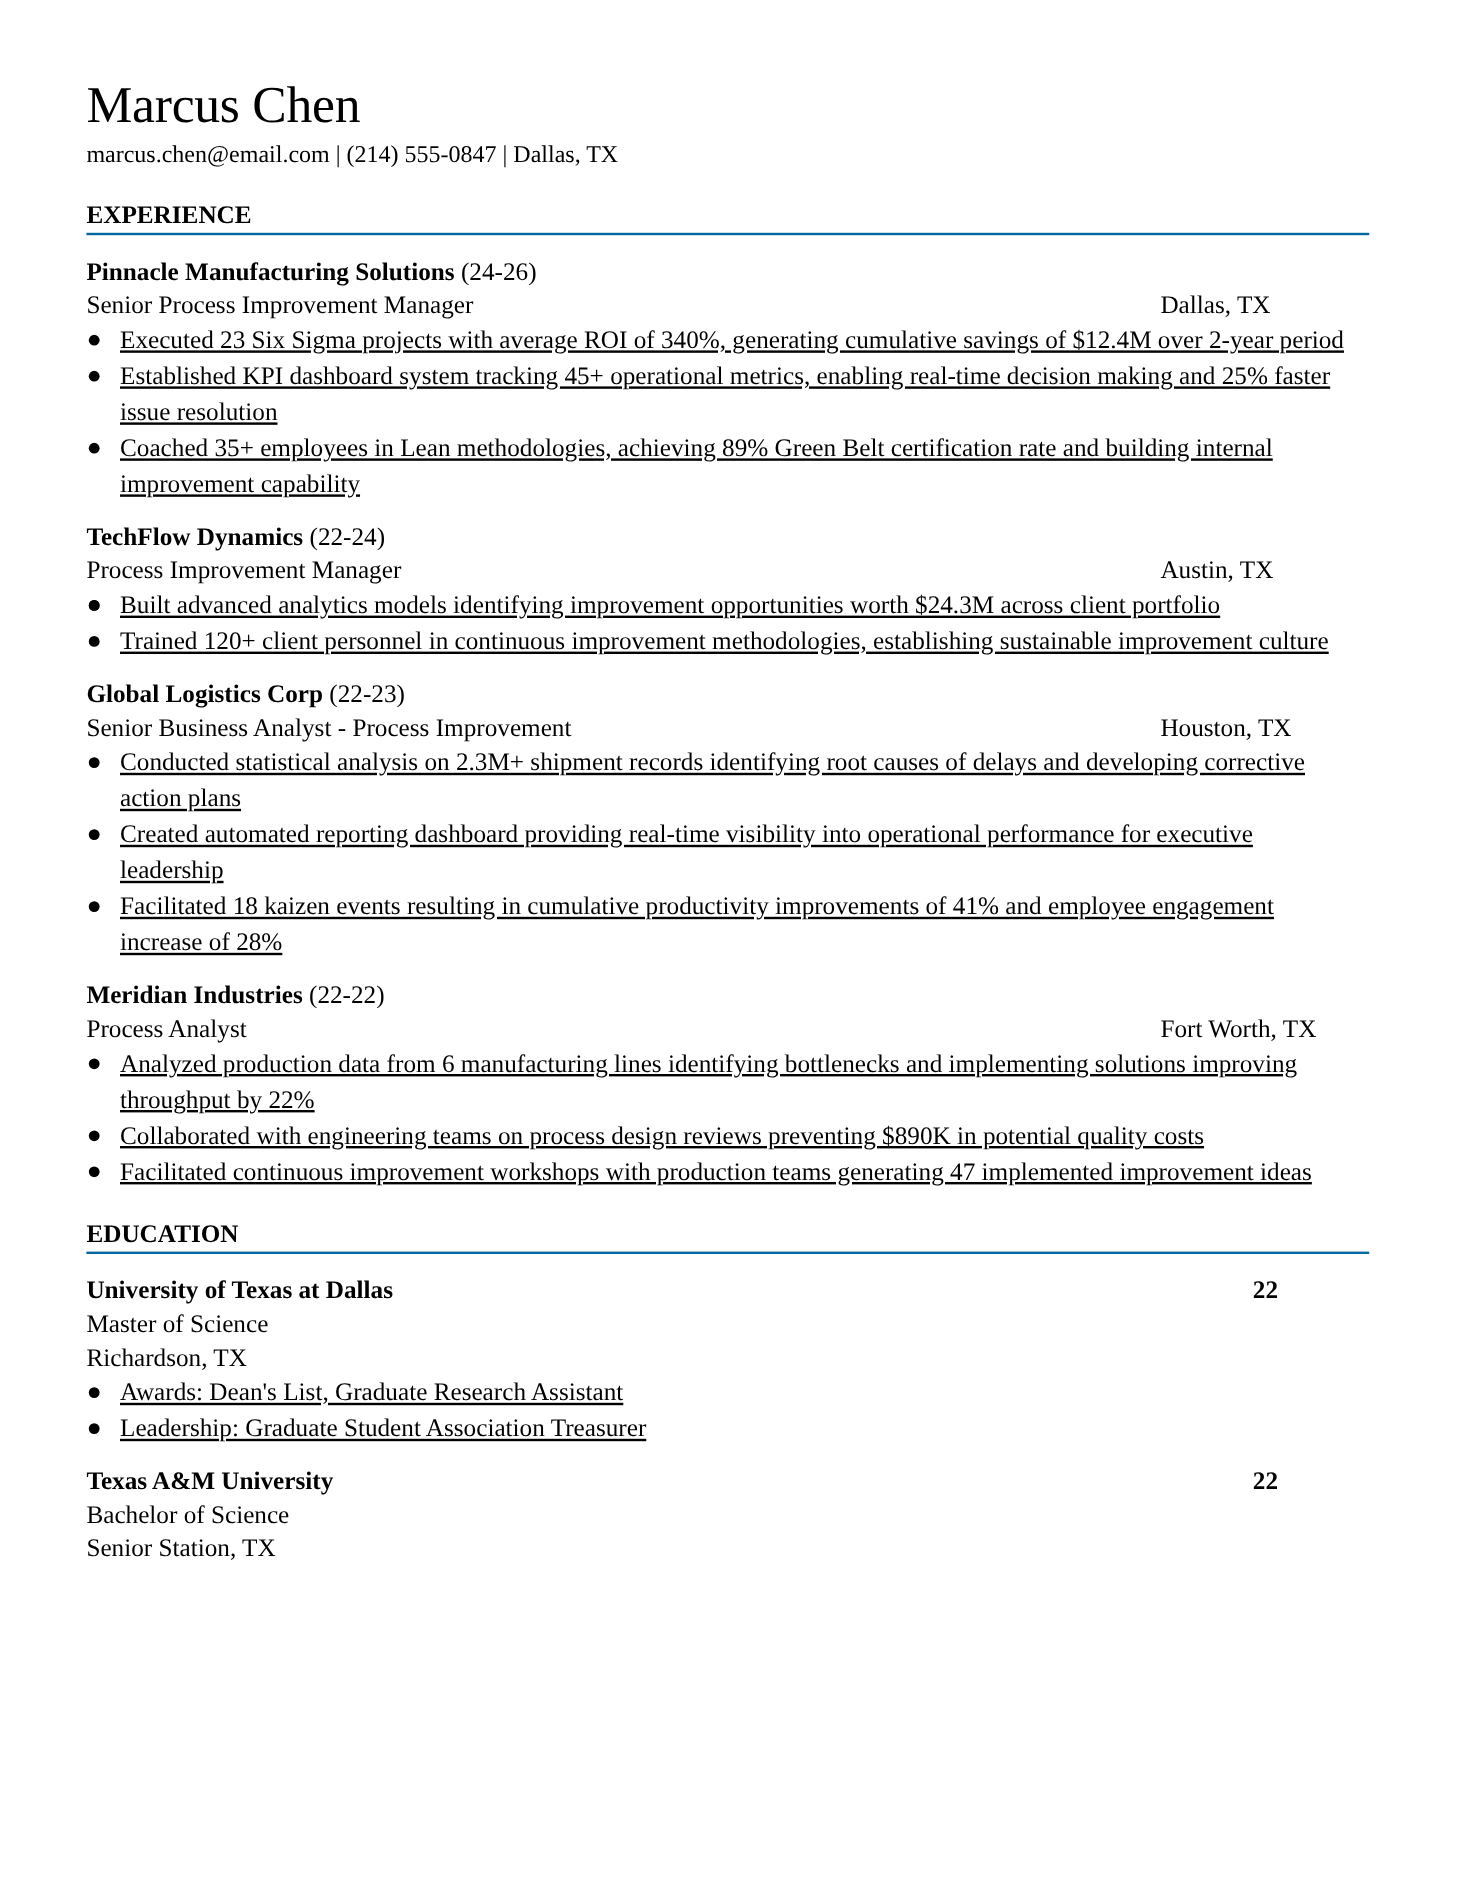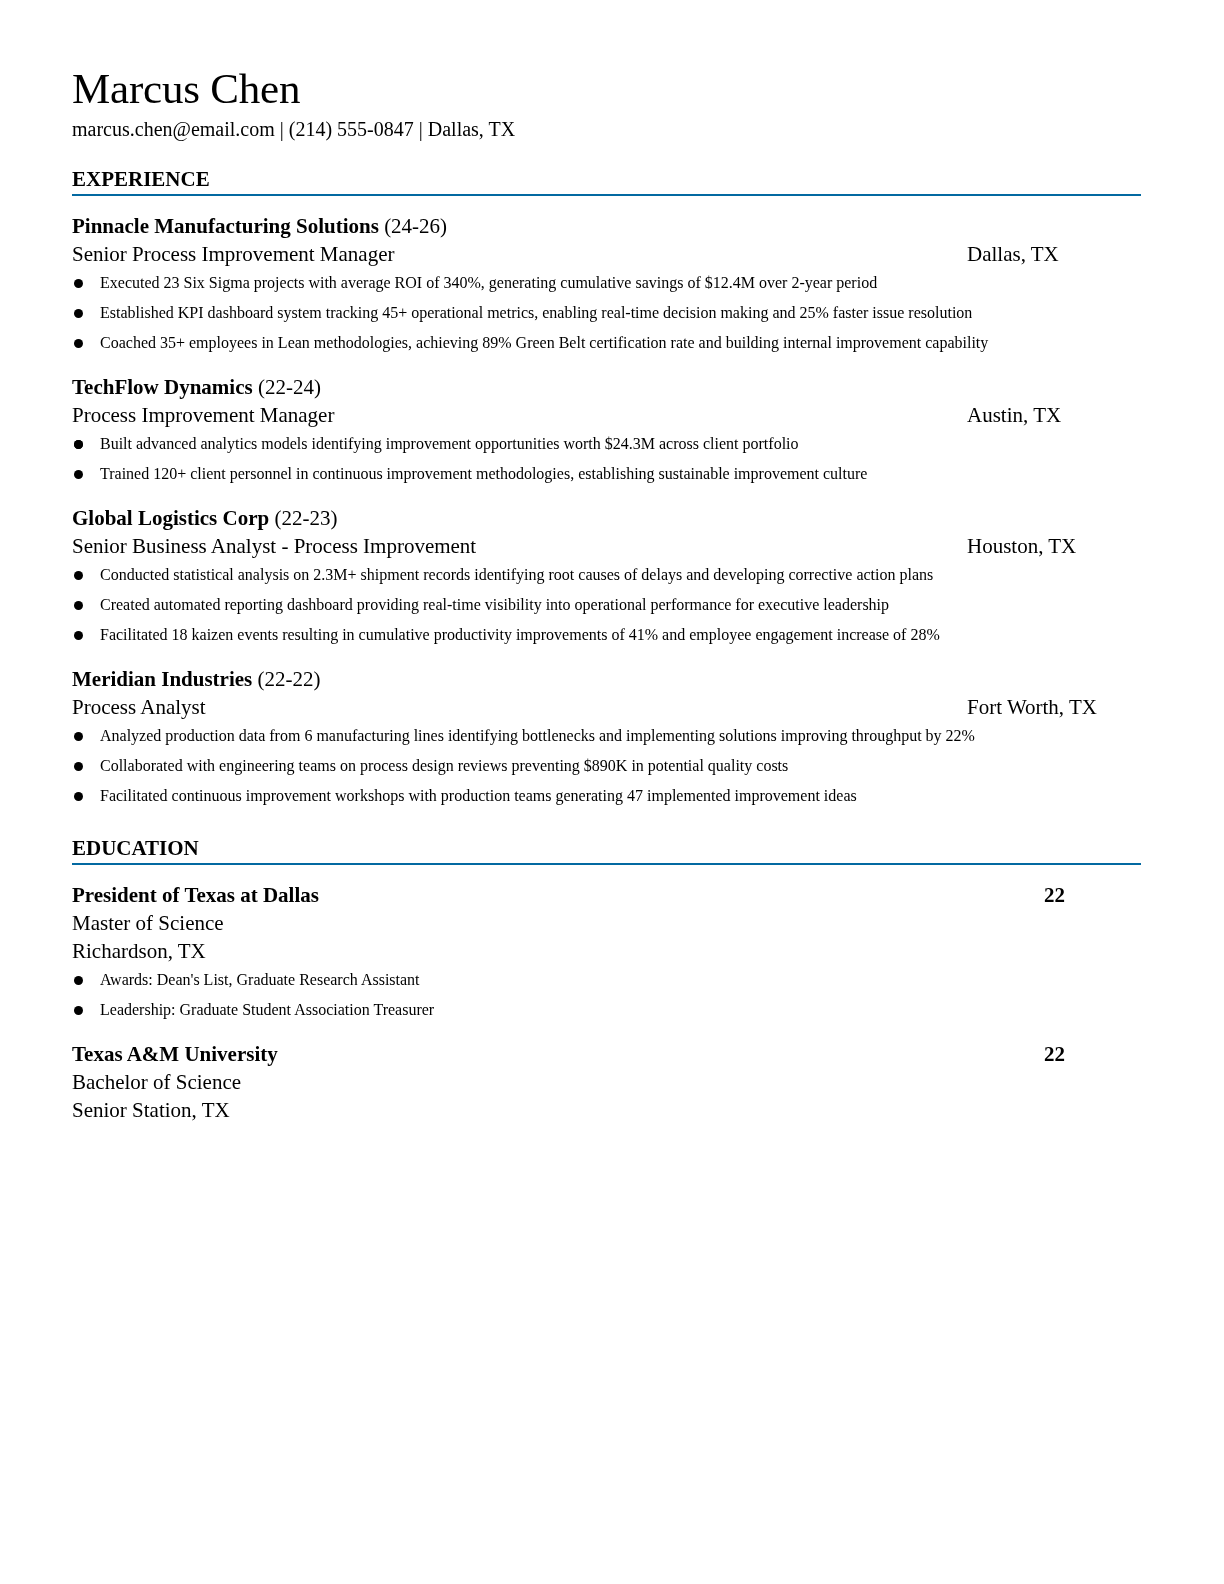--- a/index.html
+++ b/index.html
@@ -21,22 +21,23 @@
   }
   .entry { margin-top: 15px; }
   .entry.first { margin-top: 16px; }
   .entry-head { font-size: 21px; line-height: 28px; position: relative; }
   .company { font-weight: bold; }
   .row { position: relative; font-size: 21px; line-height: 28px; height: 28px; }
   .row .right { position: absolute; left: 895px; top: 0; white-space: nowrap; }
   .row .right.bold { font-weight: bold; left: 972px; }
   ul.bullets { list-style: none; margin: 0; padding: 0; }
   ul.bullets li {
-    position: relative; padding-left: 28px; font-size: 16px; line-height: 30px;
+    position: relative; padding-left: 28px; font-size: 21px; line-height: 30px;
     padding-right: 10px;
+    text-decoration: underline;
   }
   ul.bullets li .dot {
     position: absolute; left: 2px; top: 11px; width: 9px; height: 9px;
     border-radius: 50%; background: #000000;
   }
   .edu .row { height: 28px; }
   .edu ul.bullets li { line-height: 30px; }
 </style>
 </head>
 <body>
@@ -109,21 +110,21 @@
       <li><span class="dot"></span><span>Analyzed production data from 6 manufacturing lines identifying bottlenecks and implementing solutions improving throughput by 22%</span></li>
       <li><span class="dot"></span><span>Collaborated with engineering teams on process design reviews preventing $890K in potential quality costs</span></li>
       <li><span class="dot"></span><span>Facilitated continuous improvement workshops with production teams generating 47 implemented improvement ideas</span></li>
     </ul>
   </div>
 
   <div class="section-title">EDUCATION</div>
 
   <div class="entry first edu">
     <div class="row">
-      <span class="company">President of Texas at Dallas</span>
+      <span class="company">University of Texas at Dallas</span>
       <span class="right bold">22</span>
     </div>
     <div class="row">Master of Science</div>
     <div class="row">Richardson, TX</div>
     <ul class="bullets">
       <li><span class="dot"></span><span>Awards: Dean's List, Graduate Research Assistant</span></li>
       <li><span class="dot"></span><span>Leadership: Graduate Student Association Treasurer</span></li>
     </ul>
   </div>
 

